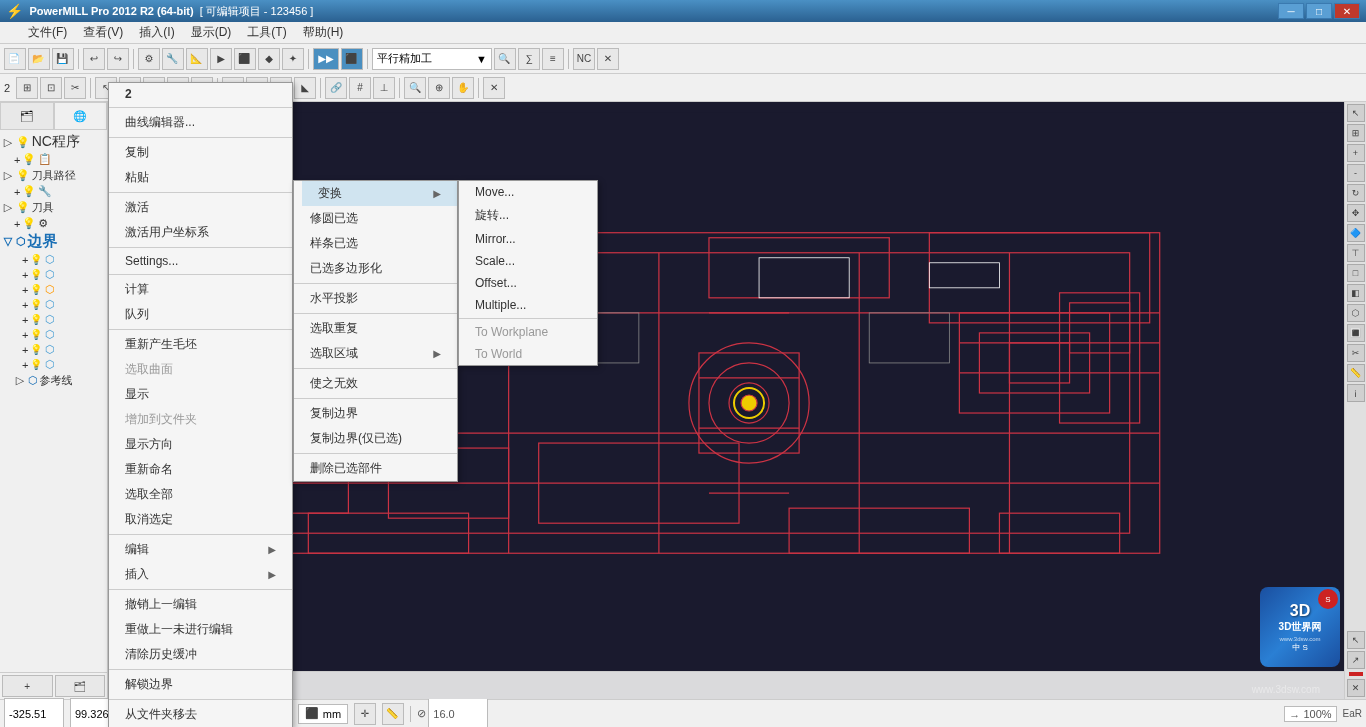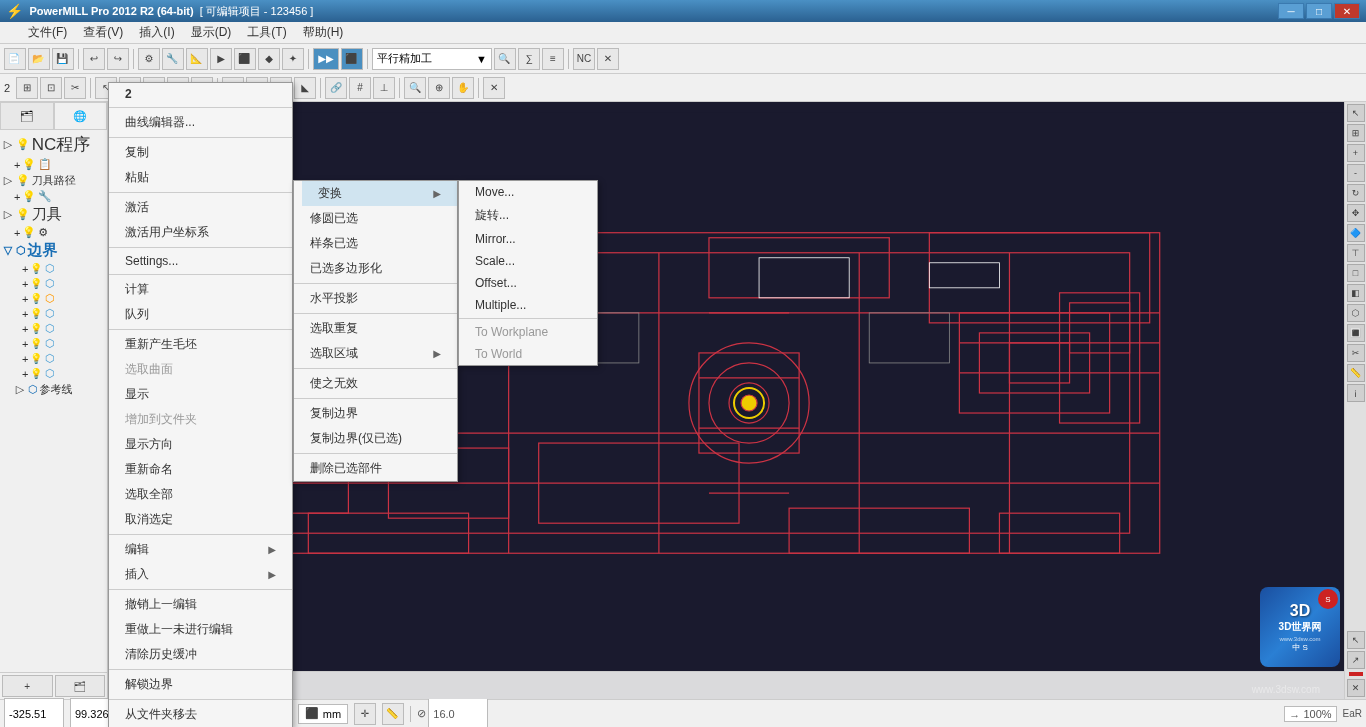--- a/index.html
+++ b/index.html
@@ -269,41 +269,41 @@
       </div>
       <div class="left-tab active">
         <span>🌐</span>
       </div>
     </div>
     <div id="tree-area">
 
       <div class="tree-section">
         <span class="icon">▷</span>
         <span>💡</span>
-        <span style="font-size:17px;">NC程序</span>
+        <span style="font-size:14px;">NC程序</span>
       </div>
       <div class="tree-subsection">
         <span>+</span>
         <span>💡</span>
         <span>📋</span>
       </div>
       <div class="tree-section">
         <span class="icon">▷</span>
         <span>💡</span>
         <span style="font-size:11px;">刀具路径</span>
       </div>
       <div class="tree-subsection">
         <span>+</span>
         <span>💡</span>
         <span>🔧</span>
       </div>
       <div class="tree-section">
         <span class="icon">▷</span>
         <span>💡</span>
-        <span style="font-size:15px;">刀具</span>
+        <span style="font-size:11px;">刀具</span>
       </div>
       <div class="tree-subsection">
         <span>+</span>
         <span>💡</span>
         <span>⚙</span>
       </div>
       <div class="tree-section" style="color:#1a6fb5; font-weight:bold;">
         <span class="icon" style="color:#1a6fb5;">▽</span>
         <span style="color:#1a6fb5;">⬡</span>
         <span style="font-size:15px; color:#1a6fb5;">边界</span>

